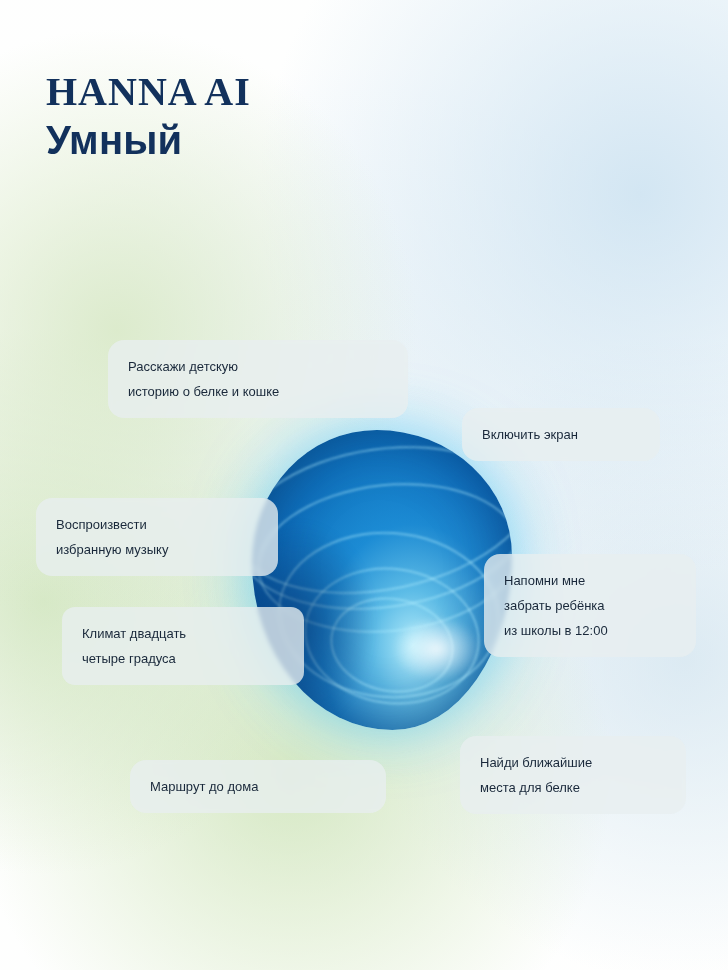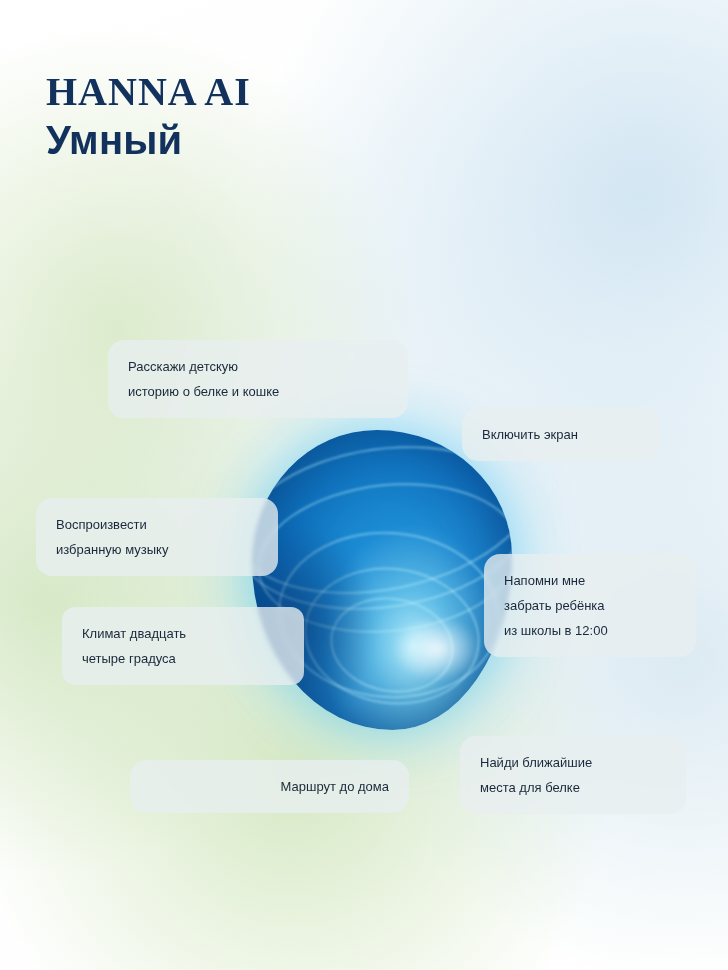--- a/index.html
+++ b/index.html
@@ -125,21 +125,21 @@
     box-sizing: border-box;
     backdrop-filter: blur(2px);
   }
   .bubble .ln { display: block; white-space: nowrap; }
 
   #bubble-story    { left: 108px; top: 340px;  width: 300px; }
   #bubble-screen   { left: 462px; top: 408px;  width: 198px; }
   #bubble-music    { left: 36px;  top: 498px;  width: 242px; }
   #bubble-remind   { left: 484px; top: 554px;  width: 212px; }
   #bubble-climate  { left: 62px;  top: 607px;  width: 242px; border-radius: 13px; }
-  #bubble-route    { left: 130px; top: 760px;  width: 279px; text-align: right; }
+  #bubble-route    { left: 130px; top: 760px;  width: 256px; text-align: left; }
   #bubble-places   { left: 428px; top: 736px;  width: 226px; margin-left: 32px; }
 </style>
 </head>
 <body>
 
 <div id="poster">
 
   <div class="title-block">
     <div class="title-line brand">HANNA AI</div>
     <div class="title-line">Умный</div>

